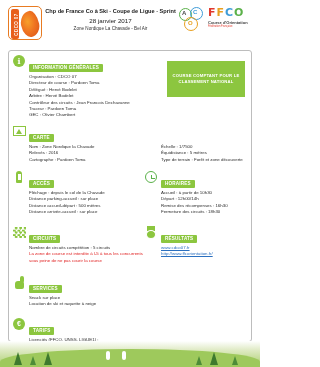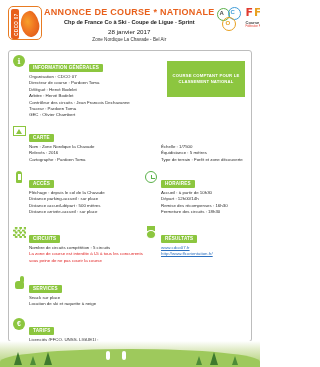--- a/index.html
+++ b/index.html
@@ -368,21 +368,20 @@
   <div class="header">
 
     <div class="logo-coco">
       <div class="bar">
         <span>CDCO 07</span>
       </div>
       <div class="leaf"></div>
     </div>
 
     <div class="title-block">
-      <div class="t-main">ANNONCE DE COURSE * NATIONALE</div>
       <div class="t-sub1">Chp de France Co à Ski - Coupe de Ligue - Sprint</div>
       <div class="t-sub2">28 janvier 2017</div>
       <div class="t-sub3">Zone Nordique La Chavade - Bel Air</div>
     </div>
 
     <div class="logos-right">
       <div class="logo-aco">
         <div class="ring r1"></div>
         <div class="ring r2"></div>
         <div class="ring r3"></div>

